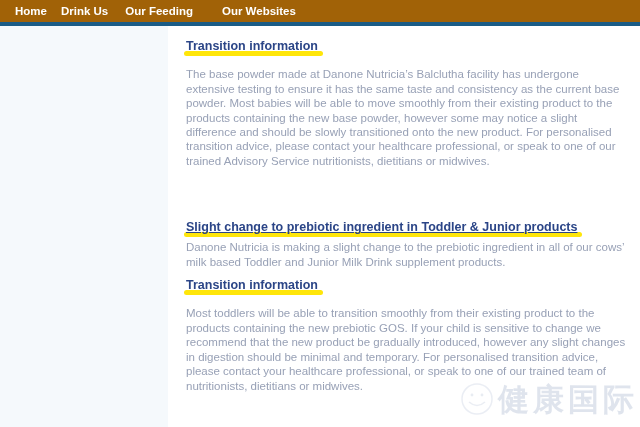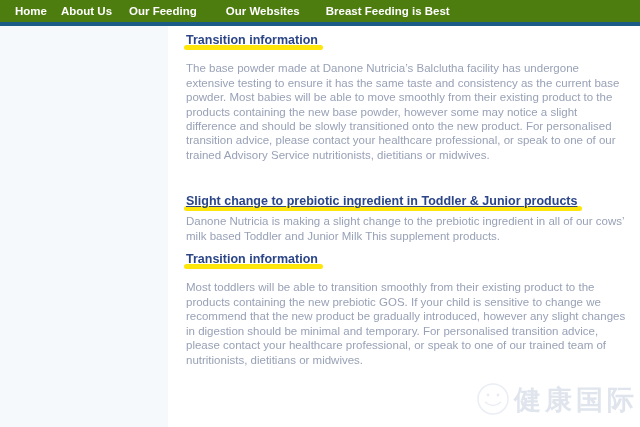--- a/index.html
+++ b/index.html
@@ -6,21 +6,21 @@
   html, body {
     width: 640px; height: 427px;
     overflow: hidden;
     background: #f5f9fc;
     font-family: "Liberation Sans", sans-serif;
   }
   
   .nav {
     position: absolute; top: 0; left: 0; right: 0;
     height: 26px;
-    background: #4d7c0f;
+    background: #a16207;
     border-bottom: 4px solid #1a5c86;
     display: flex; align-items: center;
     padding-left: 15px;
     color: #ffffff;
     font-size: 11.5px;
     font-weight: bold;
     white-space: nowrap;
     text-align: center;
   }
   .nav .nav-item { cursor: pointer; }
@@ -29,21 +29,21 @@
   .nav .nav-item:nth-child(4) { margin-left: 29px; }
   .nav .nav-item:nth-child(5) { margin-left: 26px; }
   .nav .nav-item:nth-child(6) { margin-left: 22px; }
 
   
   .panel {
     position: absolute; top: 26px; left: 168px; right: 0; bottom: 0;
     background: #ffffff;
   }
   .content {
-    position: absolute; top: 26px; left: 186px;
+    position: absolute; top: 32px; left: 186px;
     width: 442px;
     padding-top: 7px;
     color: #98a1b6;
     font-size: 11.5px;
     line-height: 14.4px;
   }
   .section-heading {
     position: relative;
     display: inline-block;
     color: #2b4587;
@@ -61,65 +61,64 @@
     border-radius: 3px;
     z-index: -1;
   }
   .section-heading.link-style {
     text-decoration: underline;
     cursor: pointer;
   }
   .content p { margin-top: 0; }
   .sec1 .section-heading { margin-bottom: 0; }
   .sec1 p { margin-top: 14px; }
-  .sec2 { margin-top: 32px; }
+  .sec2 { margin-top: 52px; }
   .sec2 .section-heading { margin-bottom: 6px; }
   .sec2 p { margin-top: 0; margin-bottom: 10px; }
   .sec2 p:last-child { margin-bottom: 0; }
   .sec3 { margin-top: 9px; }
   .sec3 p { margin-top: 14px; }
 
   
   .watermark {
     position: absolute;
     right: 2px; bottom: 6px;
     display: flex; align-items: center;
     pointer-events: none;
   }
   .watermark .wm-icon { opacity: 0.55; margin-right: 2px; }
   .watermark .wm-text {
-    font-size: 27px;
+    font-size: 31px;
     font-weight: bold;
     letter-spacing: 4px;
     color: rgba(170, 185, 208, 0.38);
   }
 </style>
 </head>
 <body>
 
 <div class="nav">
   <span class="nav-item">Home</span>
-  <span class="nav-item">About Us</span>
+  <span class="nav-item">Drink Us</span>
   <span class="nav-item">Our Feeding</span>
   <span class="nav-item">Our Websites</span>
-  <span class="nav-item">Breast Feeding is Best</span>
 </div>
 
 <div class="panel"></div>
 
 <div class="content">
 
   <div class="sec1">
     <div class="section-heading marker">Transition information</div>
     <p>The base powder made at Danone Nutricia’s Balclutha facility has undergone extensive testing to ensure it has the same taste and consistency as the current base powder. Most babies will be able to move smoothly from their existing product to the products containing the new base powder, however some may notice a slight difference and should be slowly transitioned onto the new product. For personalised transition advice, please contact your healthcare professional, or speak to one of our trained Advisory Service nutritionists, dietitians or midwives.</p>
   </div>
 
   <div class="sec2">
     <div class="section-heading marker link-style">Slight change to prebiotic ingredient in Toddler &amp; Junior products</div>
-    <p>Danone Nutricia is making a slight change to the prebiotic ingredient in all of our cows’ milk based Toddler and Junior Milk This supplement products.</p>
+    <p>Danone Nutricia is making a slight change to the prebiotic ingredient in all of our cows’ milk based Toddler and Junior Milk Drink supplement products.</p>
   </div>
 
   <div class="sec3">
     <div class="section-heading marker">Transition information</div>
     <p>Most toddlers will be able to transition smoothly from their existing product to the products containing the new prebiotic GOS. If your child is sensitive to change we recommend that the new product be gradually introduced, however any slight changes in digestion should be minimal and temporary. For personalised transition advice, please contact your healthcare professional, or speak to one of our trained team of nutritionists, dietitians or midwives.</p>
   </div>
 
 </div>
 
 <div class="watermark">

